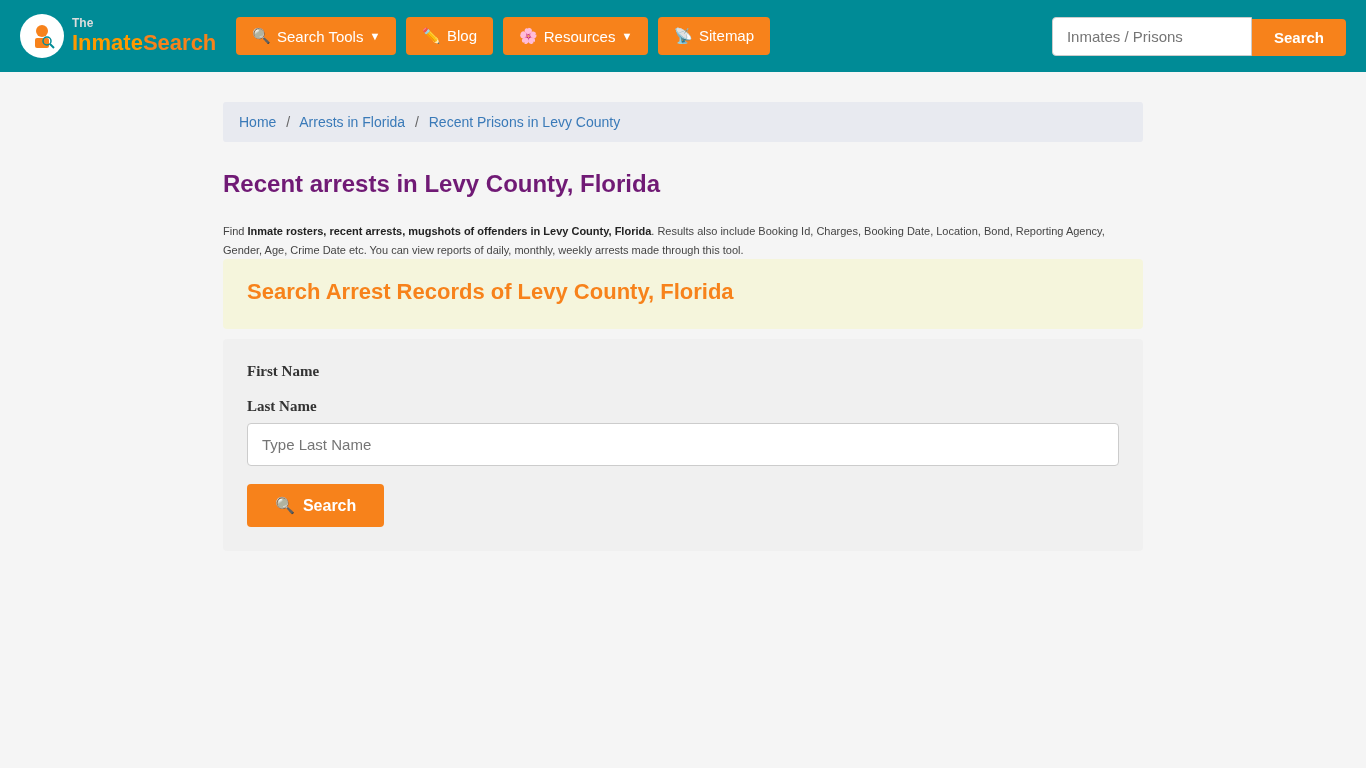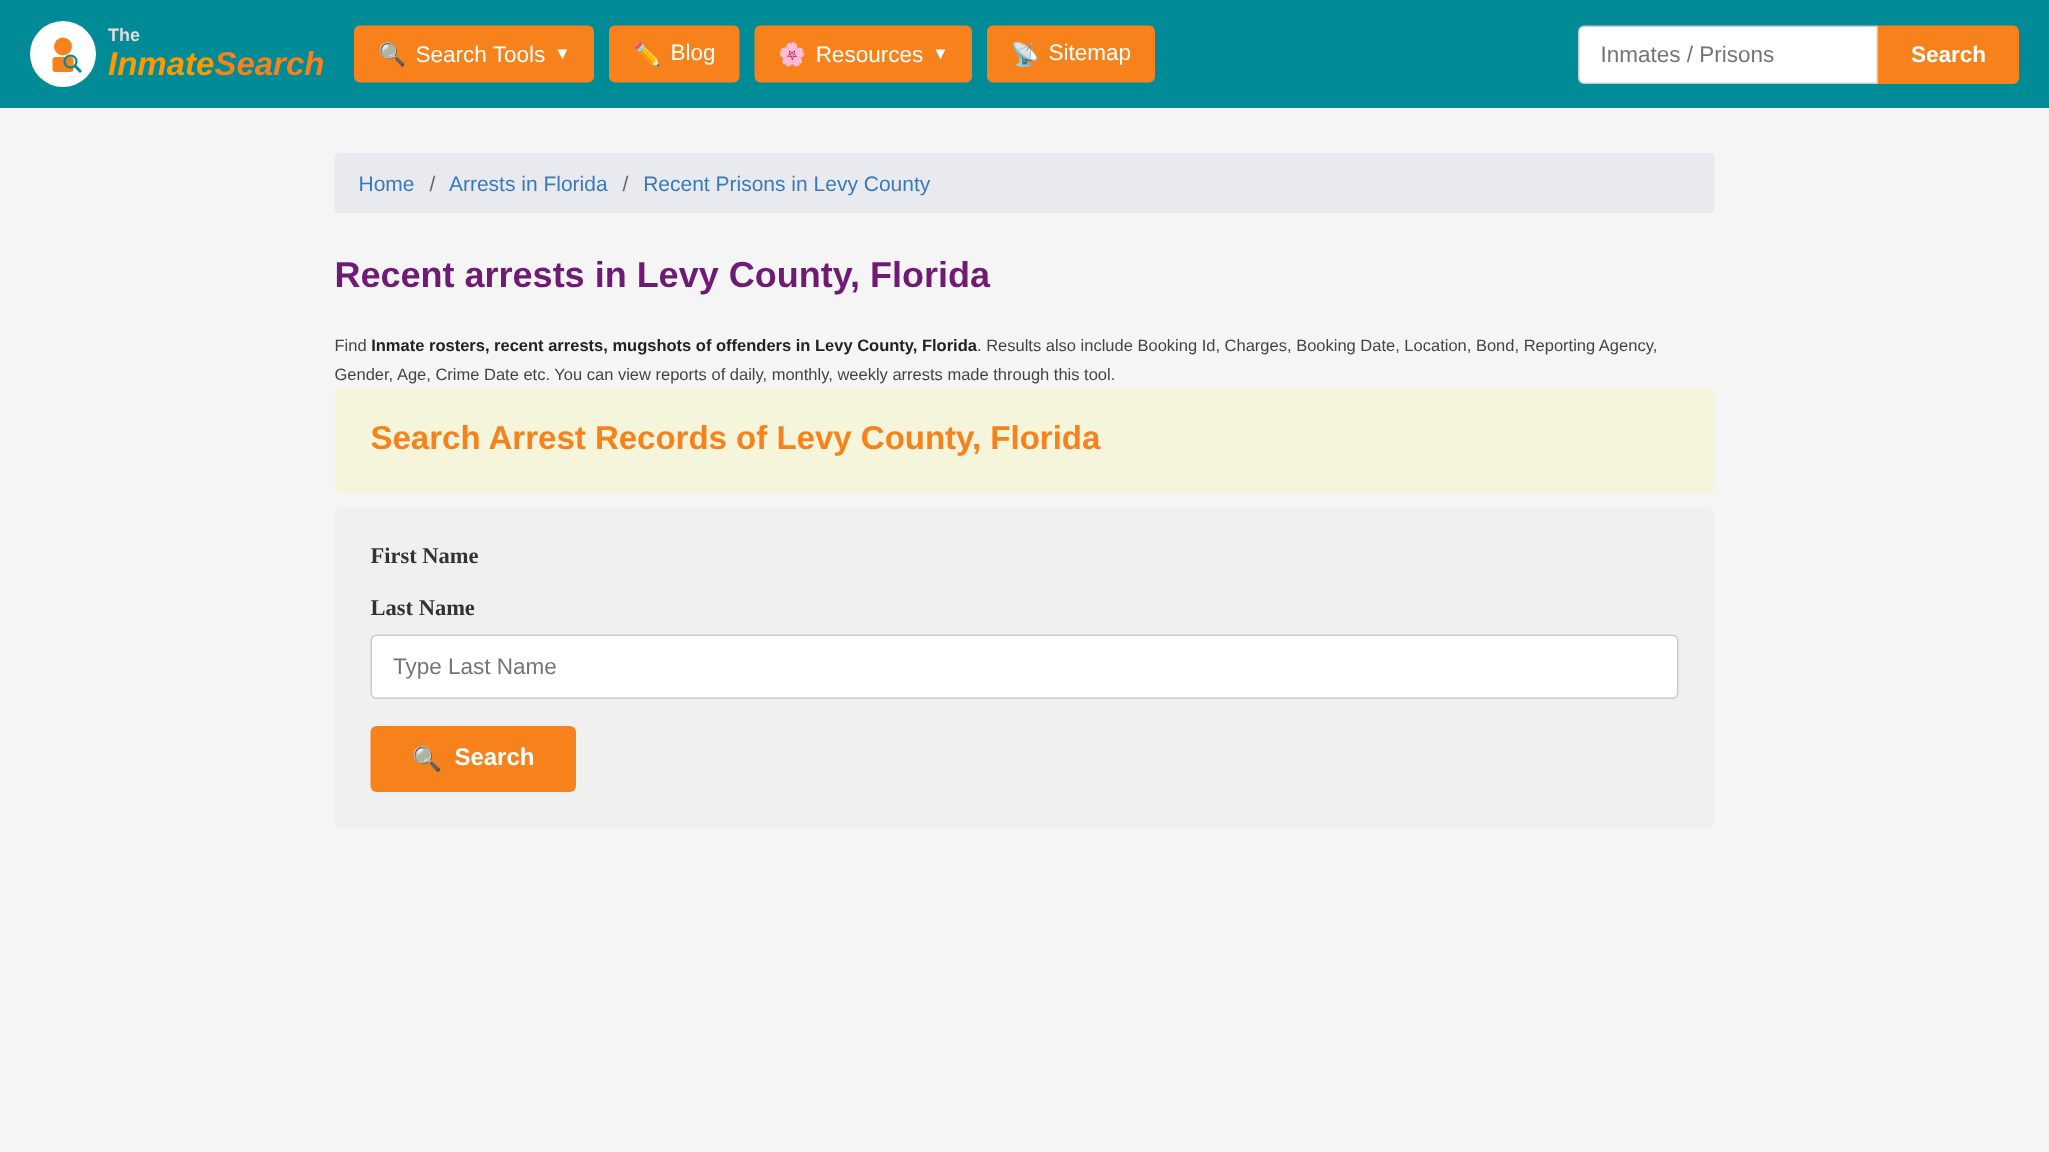--- a/index.html
+++ b/index.html
@@ -30,21 +30,21 @@
       justify-content: center;
       font-size: 18px;
       color: #008B96;
     }
     .logo-text {
       color: #fff;
       font-size: 22px;
       font-weight: bold;
       line-height: 1.1;
     }
-    .logo-text span { color: #f90; font-style: italic; }
+    .logo-text span { color: #f90; }
 
     .nav-btn {
       background: #F7821B;
       color: #fff;
       border: none;
       border-radius: 4px;
       padding: 10px 16px;
       font-size: 15px;
       cursor: pointer;
       display: flex;
@@ -221,21 +221,21 @@
     <span class="arrow">▼</span>
   </button>
 
   <button class="nav-btn-plain">
     <span class="icon-sitemap"></span>
     <span>Sitemap</span>
   </button>
 
   <div class="nav-spacer"></div>
 
-  <div style="display:flex;">
+  <div style="display:flex;align-items:flex-end;">
     <input type="text" class="nav-search-input" placeholder="Inmates / Prisons" style="">
     <button class="nav-search-btn">
       <span>Search</span>
     </button>
   </div>
 </nav>
 
 <div class="main-content">
 
   <div class="breadcrumb">

